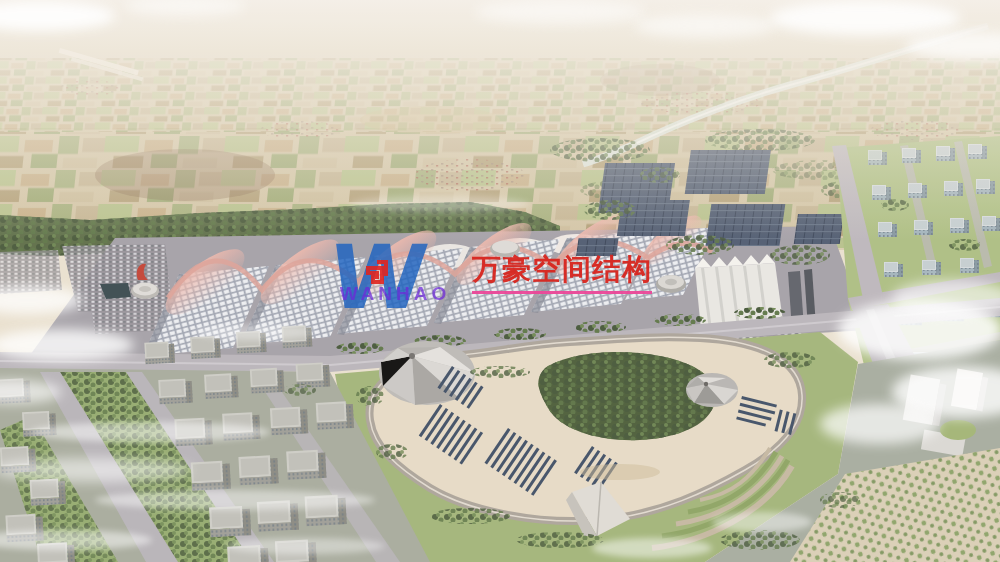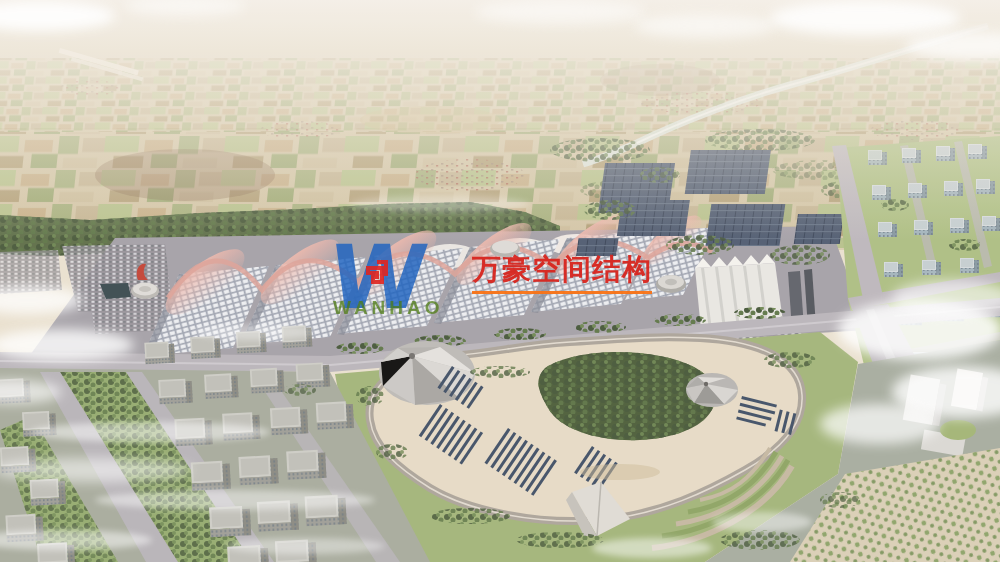--- a/index.html
+++ b/index.html
@@ -4,25 +4,25 @@
 <style>
   html,body{margin:0;padding:0;background:#222;}
   #stage{position:relative;width:1000px;height:562px;overflow:hidden;
          font-family:"Liberation Sans",sans-serif;background:#e9e0cf;}
   #scene{position:absolute;left:0;top:0;}
   .wm{position:absolute;white-space:nowrap;}
   #wm-logo-w{left:330px;top:234px;font-family:"DejaVu Sans",sans-serif;
      font-weight:bold;font-size:88px;line-height:1;color:#1e63c0;opacity:.82;
      transform:skewX(-6deg);letter-spacing:0;}
   #wm-logo-emblem{left:362px;top:256px;width:34px;height:32px;opacity:.9;}
-  #wm-logo-text{left:333px;top:297px;width:124px;font-weight:bold;font-size:19px;
-     letter-spacing:4px;color:#4d7c0f;opacity:.72;font-family:"Liberation Sans",sans-serif;}
+  #wm-logo-text{left:333px;top:283px;width:124px;font-weight:bold;font-size:19px;
+     letter-spacing:4px;color:#6d28d9;opacity:.72;font-family:"Liberation Sans",sans-serif;text-align:center;}
   #wm-company{left:472px;top:250px;font-family:"Liberation Serif",serif;
      font-weight:bold;font-size:29px;letter-spacing:1px;color:#d8251e;
-     border-bottom:3px solid #f97316;padding-bottom:1px;opacity:.95;}
+     border-bottom:3px solid #ec4899;padding-bottom:1px;opacity:.95;}
   #wm-url{left:446px;top:288px;font-family:"Liberation Serif",serif;
      font-weight:bold;font-size:28px;letter-spacing:1px;color:#d8251e;opacity:.95;}
 </style>
 </head>
 <body>
 
 <div id="stage">
 <svg id="scene" width="1000" height="562" viewBox="0 0 1000 562">
 <defs>
   <linearGradient id="hazeG" x1="0" y1="0" x2="0" y2="1">

